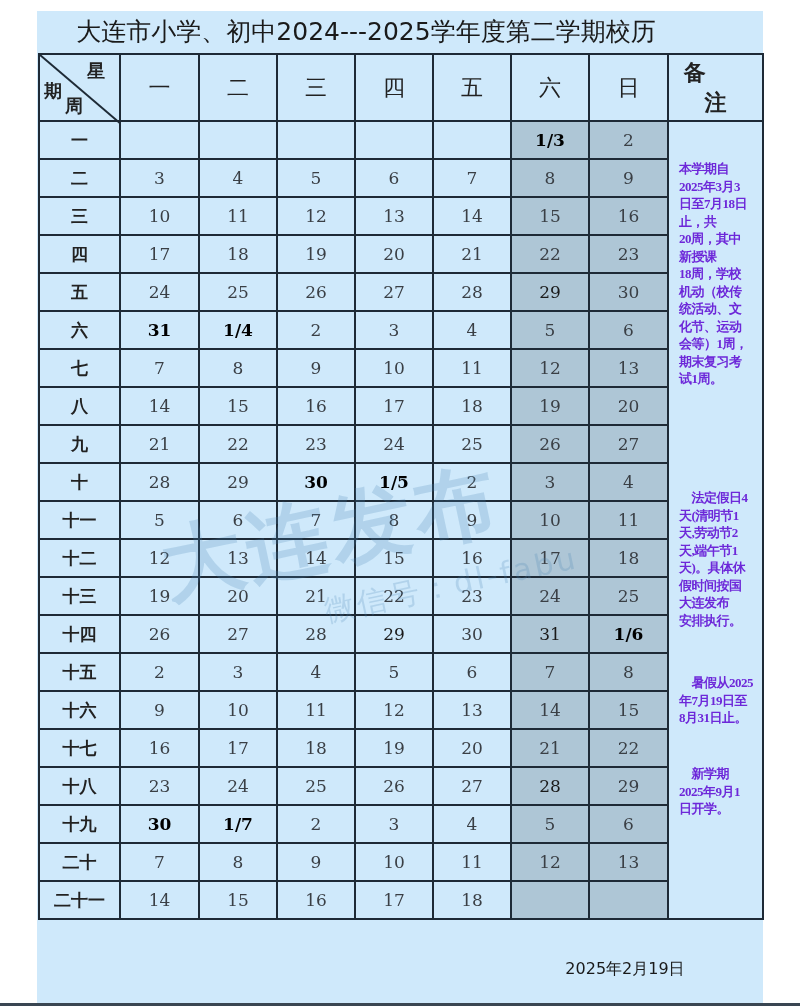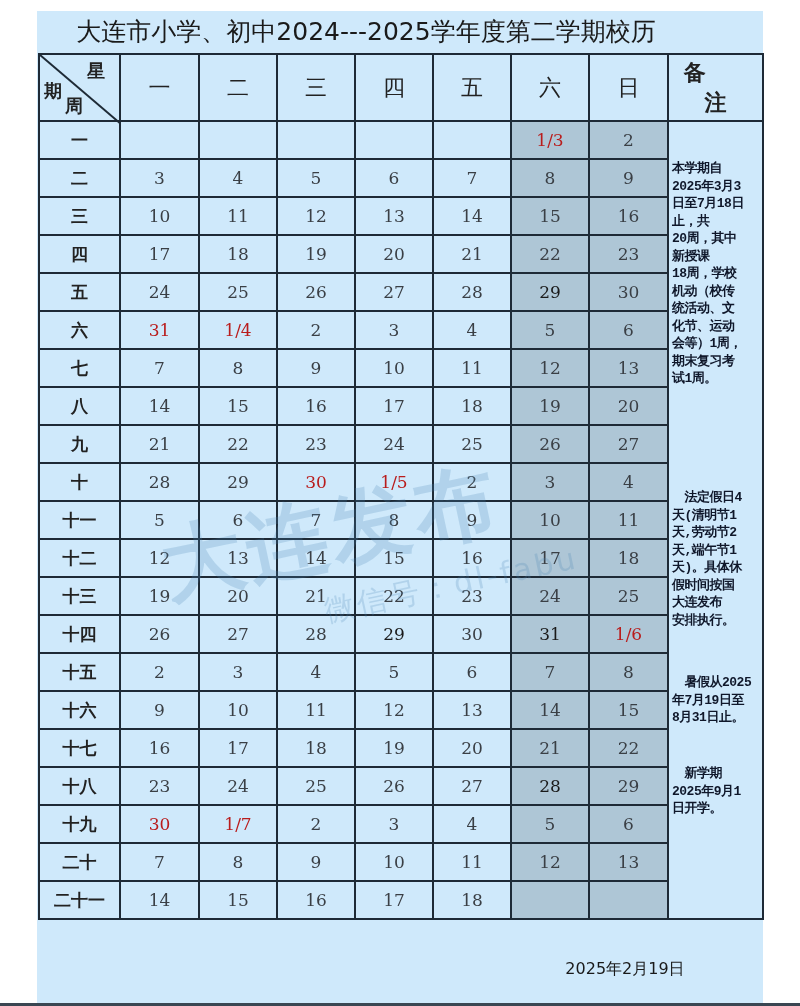--- a/index.html
+++ b/index.html
@@ -20,33 +20,33 @@
     position:absolute; left:38px; top:53px;
     border-collapse:collapse; table-layout:fixed;
   }
   .grid td {
     border:2px solid #1e2a36; padding:0; text-align:center; vertical-align:middle;
     font-size:17px; color:#3a3f45; height:36px;
   }
   .grid tr.head td { height:65px; font-family:"DejaVu Sans","Liberation Sans",sans-serif; font-size:22px; color:#222; }
   .grid td.wk { font-family:"DejaVu Sans","Liberation Sans",sans-serif; font-size:17px; color:#222; font-weight:bold; }
   .grid td.wkend { background:#aec6d6; }
-  .grid td.b { font-weight:normal; color:#b91c1c;margin-top:33px; }
+  .grid td.b { font-weight:bold; color:#000000;margin-top:33px; }
   .grid td.dk { color:#1a1a1a; }
   .corner { position:relative; }
   .corner svg { position:absolute; left:0; top:0; }
   .corner .xing { position:absolute; right:14px; top:4px; font-size:18px; font-weight:bold; font-family:"DejaVu Sans",sans-serif; }
   .corner .qi { position:absolute; left:4px; top:24px; font-size:18px; font-weight:bold; font-family:"DejaVu Sans",sans-serif; }
   .corner .zhou { position:absolute; left:25px; bottom:2px; font-size:18px; font-weight:bold; font-family:"DejaVu Sans",sans-serif; }
   .remark-head { font-weight:bold; font-size:22px; }
   .remark-head span { display:inline-block; }
   .remark-cell { vertical-align:top !important; text-align:left !important; position:relative; }
   .remark {
-    position:absolute; left:3px; font-size:13px; line-height:17.5px; color:#0f172a; font-weight:bold;
-    font-family:Liberation Mono, monospace; width:88px; letter-spacing:-0.5px;
+    position:absolute; left:10px; font-size:13px; line-height:17.5px; color:#6d28d9; font-weight:bold;
+    font-family:Liberation Serif, serif; width:88px; letter-spacing:-0.5px;
   }
   .footer {
     position:absolute; left:500px; top:958px; width:250px; text-align:center;
     font-family:"DejaVu Sans","Liberation Sans",sans-serif; font-size:16px; color:#1a1a1a; line-height:22px;
   }
   .watermark {
     position:absolute; left:160px; top:420px; width:520px; height:220px; pointer-events:none;
     transform:rotate(-12deg); opacity:0.22; color:#4a86b5;
     font-family:"DejaVu Sans",sans-serif;
   }

